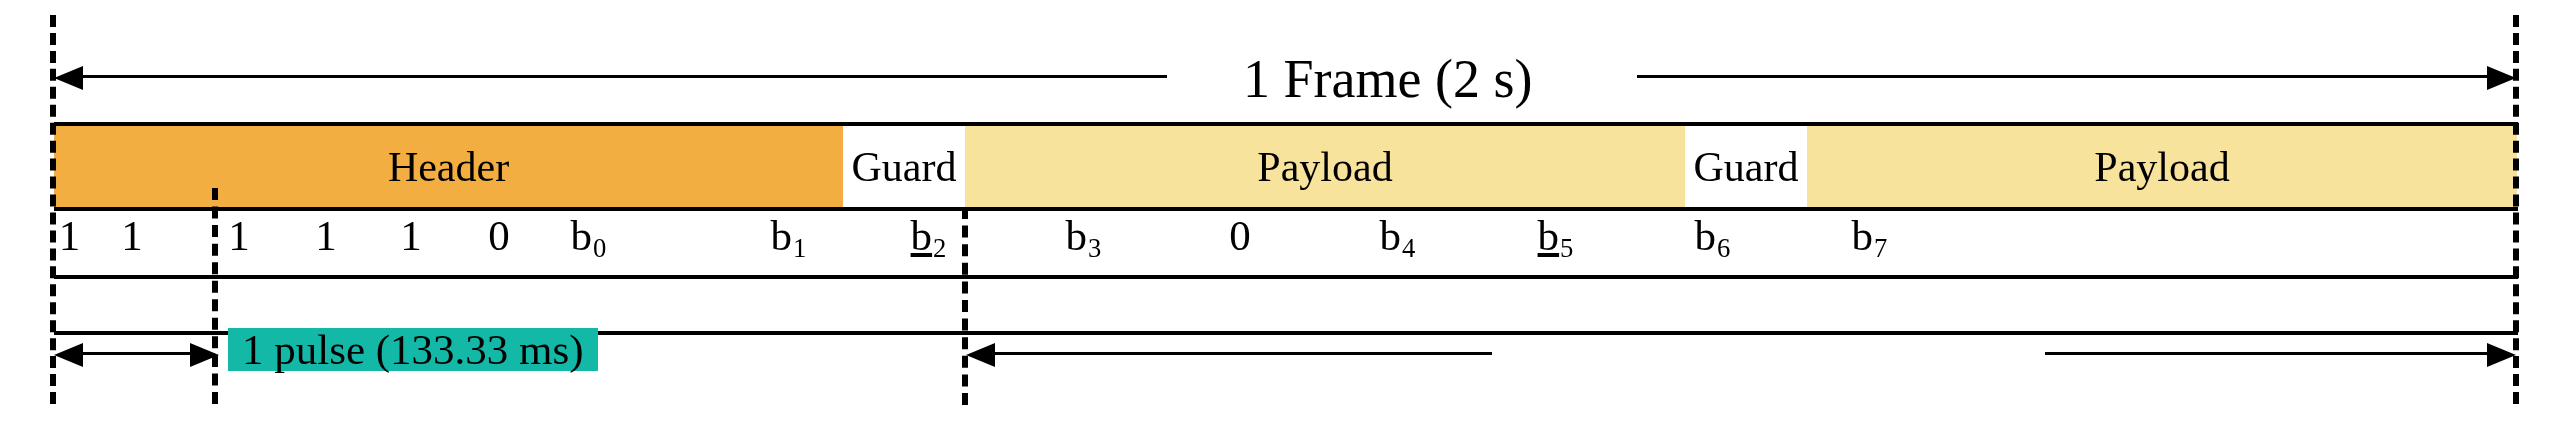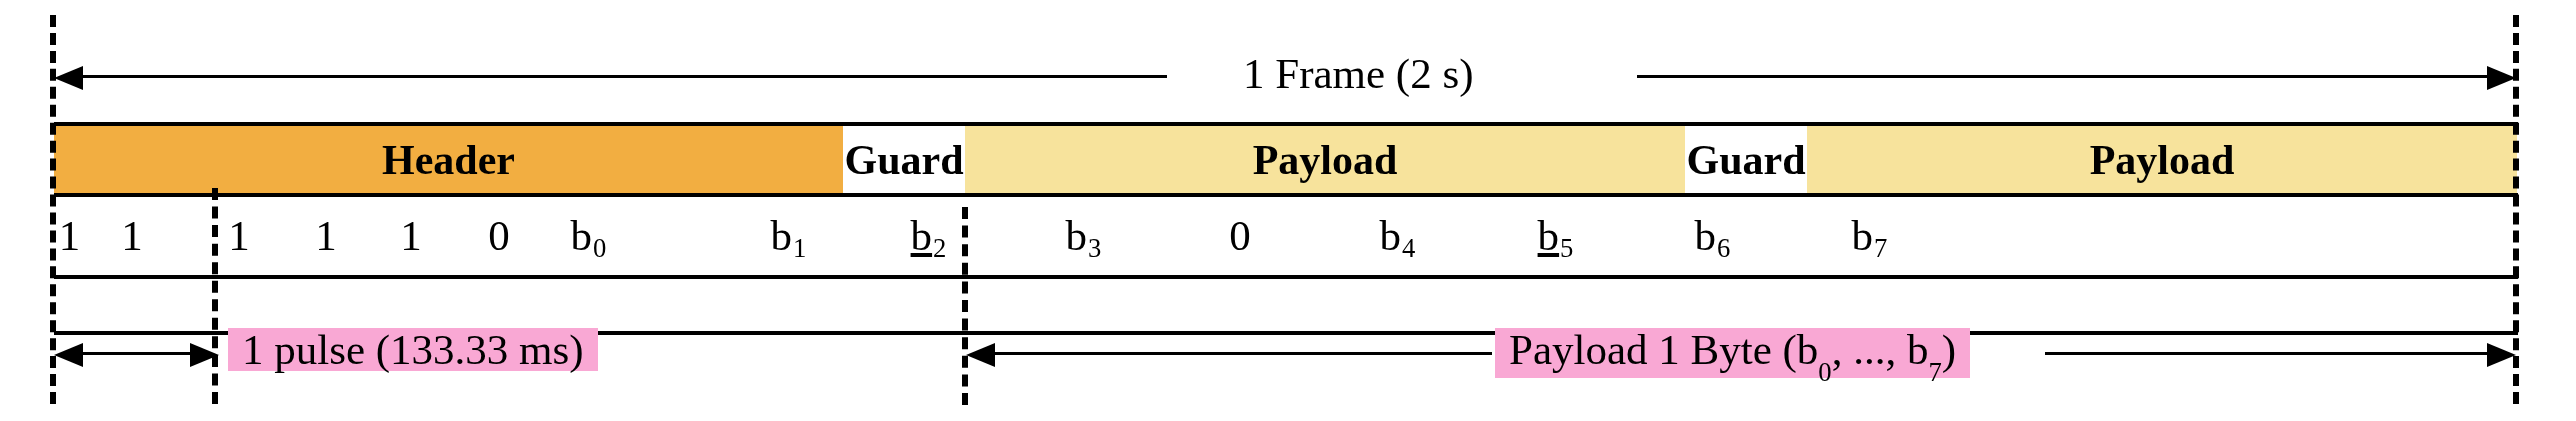--- a/index.html
+++ b/index.html
@@ -49,43 +49,42 @@
   }
 
   
   .lbl{
     position:absolute;
     white-space:nowrap;
     z-index:7;
     line-height:1;
   }
   .frame-label{
-    font-size:43px;
+    font-size:54px;
     background:#ffffff;
     padding:0 18px;
   }
   .ann-label{
     font-size:43px;
-    background:#f9a8d4;
+    background:#14b8a6;
     padding:0 14px;
   }
 
   
   #band{
     position:absolute;
     left:54px;
     top:122px;
     width:2464px;
-    height:75px;
+    height:89px;
     border-top:4.9px solid #000;
     border-bottom:4.9px solid #000;
     box-sizing:border-box;
     display:flex;
     z-index:3;
-    font-weight:bold;
   }
   .seg{
     display:flex;
     align-items:center;
     justify-content:center;
     font-size:42px;
     box-sizing:border-box;
     height:100%;
     overflow:hidden;
   }
@@ -188,21 +187,18 @@
   <div id="bottom-rule"></div>
 
   <div class="measure" style="left:64px; top:352px; width:138px;"></div>
   <div class="arrowhead left" style="left:54px; top:343px;"></div>
   <div class="arrowhead right" style="left:190px; top:343px;"></div>
   <div class="lbl ann-label" style="left:228px; top:328px;">1 pulse (133.33 ms)</div>
 
   <div class="measure" style="left:976px; top:352px; width:516px;"></div>
   <div class="arrowhead left" style="left:966px; top:343px;"></div>
 
-  <div class="lbl ann-label" style="left:1495px; top:328px;">
-    <span>Payload 1 Byte (b<sub style="font-size: 0.62em; position: relative; top: 0.28em;">0</sub>, ..., b<sub style="font-size: 0.62em; position: relative; top: 0.28em;">7</sub>)</span>
-  </div>
 
   <div class="measure" style="left:2045px; top:352px; width:445px;"></div>
   <div class="arrowhead right" style="left:2487px; top:343px;"></div>
 
 </div>
 
 
 </body></html>

